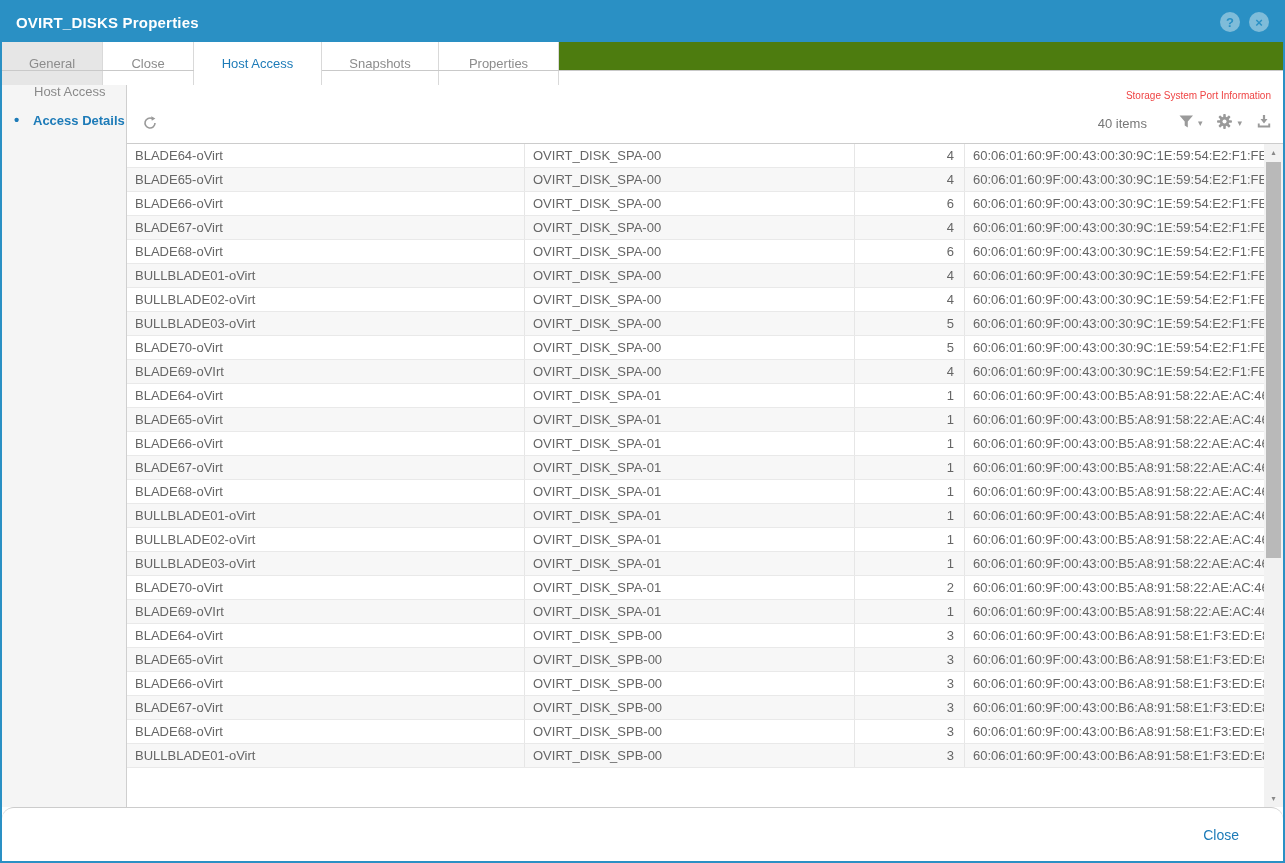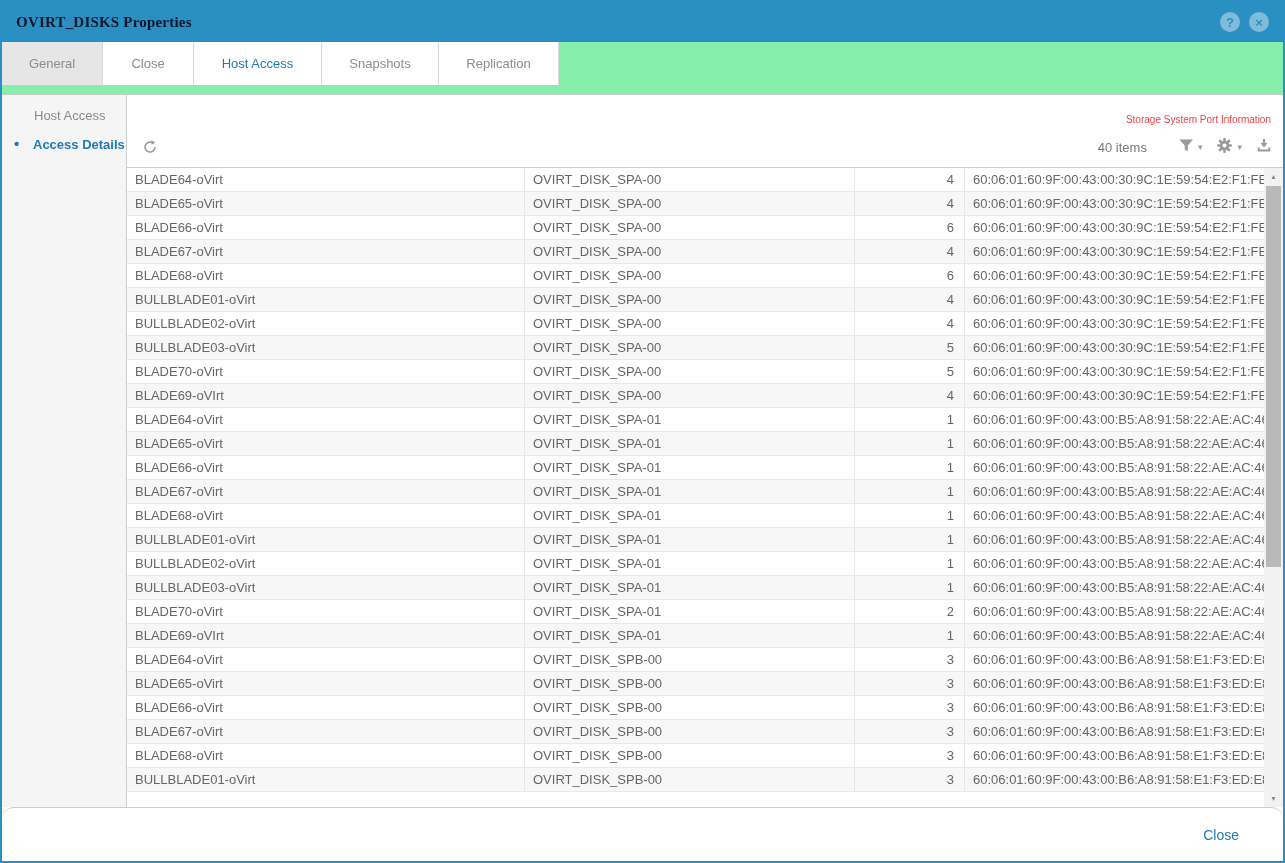--- a/index.html
+++ b/index.html
@@ -9,30 +9,30 @@
     border:2px solid #2a90c4;
     display:flex; flex-direction:column;
     background:#fff;
     overflow:hidden;
   }
   
   .titlebar {
     height:40px; background:#2a90c4; display:flex; align-items:center;
     padding:0 14px; flex:none;
   }
-  .titlebar .title { color:#0f172a; font-size:15px; font-weight:bold; letter-spacing:.2px;font-family:Liberation Serif, serif; }
+  .titlebar .title { color:#ffffff; font-size:15px; font-weight:bold; letter-spacing:.2px; }
   .titlebar .tb-spacer { flex:1; }
   .tb-icon {
     width:20px; height:20px; border-radius:50%; background:#7fbcd9;
     color:#2a90c4; font-size:13px; font-weight:bold;
     display:flex; align-items:center; justify-content:center;
     margin-left:9px; cursor:pointer; line-height:1;
   }
   
-  .tabs { height:53px; display:flex; flex:none; position:relative; background:#86efac; }
+  .tabs { height:29px; display:flex; flex:none; position:relative; background:#4d7c0f; }
   .tabs::after { content:""; position:absolute; left:0; right:0; bottom:0; height:1px; background:#c9c9c9; z-index:1; }
   .tab {
     height:43px; display:flex; align-items:center; justify-content:center;
     font-size:13px; color:#8c8c8c; border-right:1px solid #d9d9d9; cursor:pointer;
     background:#fff;
   }
   .tab.first { background:#e6e6e6; }
   .tab.active { color:#1d7bb8; background:#fff; position:relative; z-index:2; }
   .t0{width:101px}.t1{width:91px}.t2{width:128px}.t3{width:117px}.t4{width:120px}
   
@@ -89,21 +89,21 @@
     <span class="tb-spacer"></span>
     <span class="tb-icon">?</span>
     <span class="tb-icon">×</span>
   </div>
 
   <div class="tabs">
     <div class="tab first t0">General</div>
     <div class="tab t1">Close</div>
     <div class="tab active t2">Host Access</div>
     <div class="tab t3">Snapshots</div>
-    <div class="tab t4">Replication</div>
+    <div class="tab t4">Properties</div>
   </div>
 
   <div class="body">
 
     <div class="sidebar">
       <div class="side-group">Host Access</div>
       <div class="side-item">
         <span class="bullet">•</span>
         <span>Access Details</span>
       </div>

